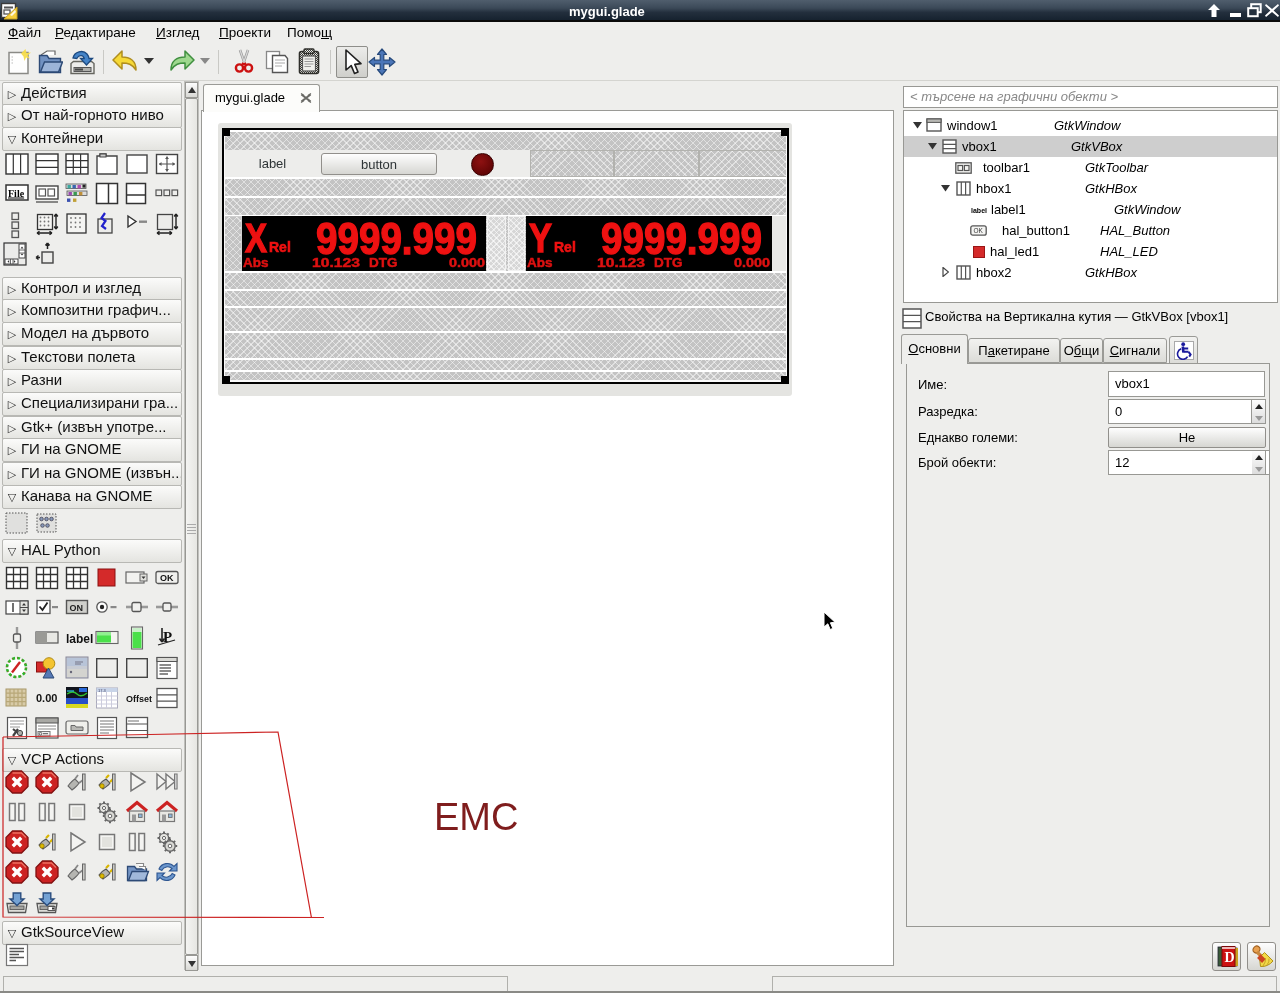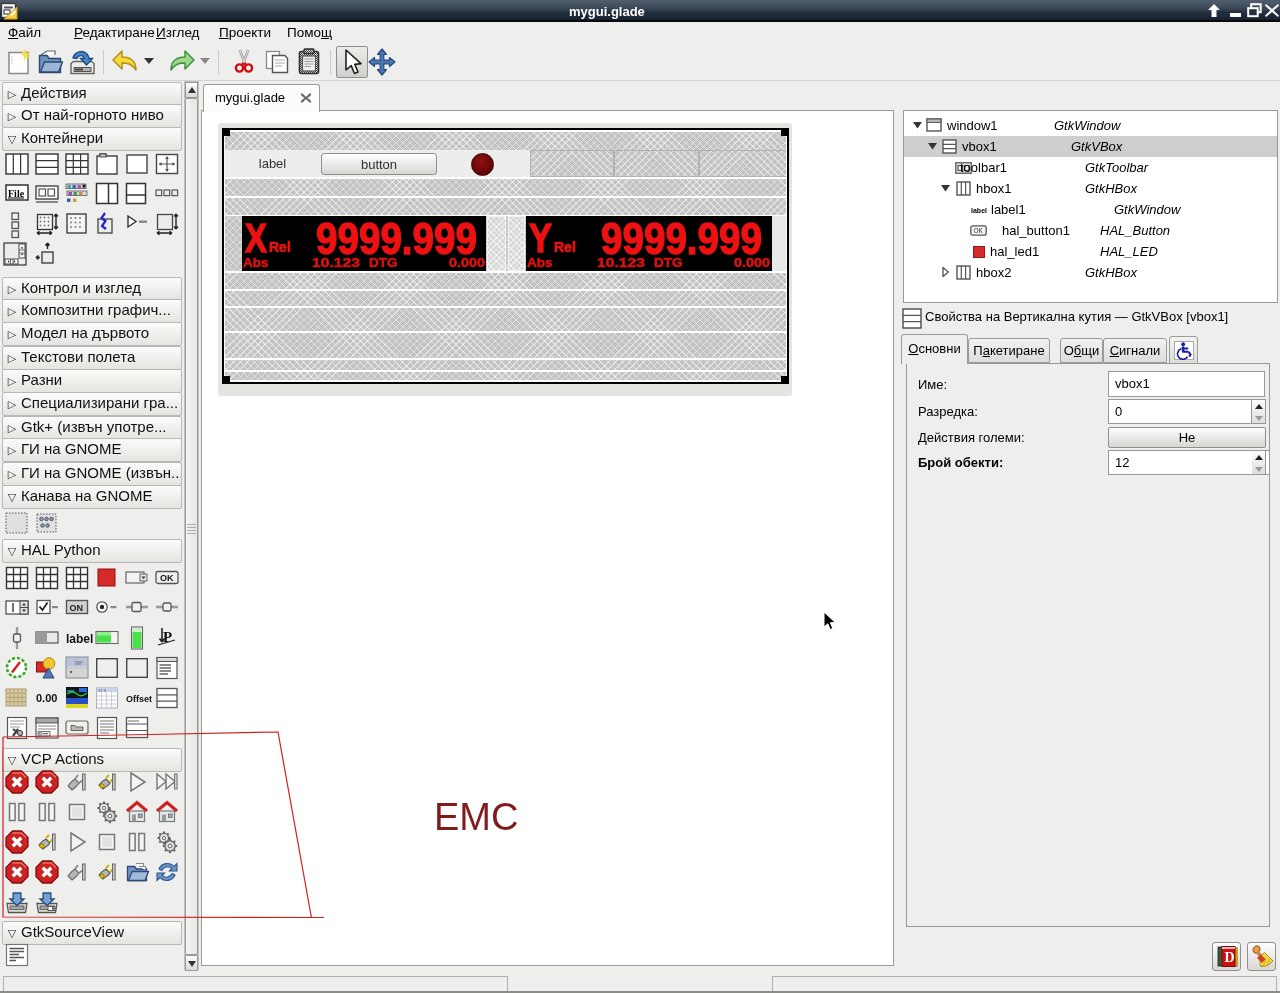--- a/index.html
+++ b/index.html
@@ -42,21 +42,21 @@
   <rect x="4.2" y="1.2" width="9.5" height="8" fill="none" stroke="#fff" stroke-width="2"></rect>
   <rect x="1.2" y="5.2" width="9.5" height="8" fill="#23303e" stroke="#fff" stroke-width="2"></rect>
  </svg>
  <svg class="abs" style="left:1265px;top:4px" width="14" height="13" viewBox="0 0 14 13">
       <path d="M1 0 L7 5 L13 0 L14 1.5 L8.6 6.5 L14 11.5 L13 13 L7 8 L1 13 L0 11.5 L5.4 6.5 L0 1.5 Z" fill="#fff"></path>
     </svg>
 </div>
 
 <div class="abs" style="left:0;top:22px;width:1280px;height:22px;background:#eeeeec;font-size:13.5px">
  <span style="position:absolute;left:8px;top:3px"><u>Ф</u>айл</span>
- <span style="position:absolute;left:74px;top:3px"><u>Р</u>едактиране</span>
+ <span style="position:absolute;left:55px;top:3px"><u>Р</u>едактиране</span>
  <span style="position:absolute;left:156px;top:3px"><u>И</u>зглед</span>
  <span style="position:absolute;left:219px;top:3px"><u>П</u>роекти</span>
  <span style="position:absolute;left:287px;top:3px">Помо<u>щ</u></span>
 </div>
 
 <div class="abs" id="toolbar" style="left:0;top:44px;width:1280px;height:37px;background:#eeeeec;border-bottom:1px solid #d4d4d0">
 
  <svg class="abs" style="left:6px;top:4px" width="25" height="27" viewBox="0 0 25 27">
   <rect x="3" y="4.5" width="19" height="21" fill="#fefefe" stroke="#8a8a86" stroke-width="1.5"></rect>
   <path d="M5.5 9 H7 M5.5 12 H7 M5.5 15 H7" stroke="#bbb" stroke-width="1"></path>
@@ -642,20 +642,21 @@
 
  <svg class="abs" style="left:622px;top:530px" width="13" height="21" viewBox="0 0 13 21">
       <path d="M1 1 L1 16 L4.8 12.8 L7.2 18.5 L9.8 17.4 L7.4 11.8 L12 11.2 Z" fill="#000" stroke="#fff" stroke-width="1"></path>
     </svg>
 </div>
 <svg class="abs" style="left:0;top:0;pointer-events:none" width="1280" height="993" viewBox="0 0 1280 993">
  <path d="M3 737 L150 734.5 L278 732 L311.5 918 M324 917.5 L3 917 L3 737" fill="none" stroke="#cc2222" stroke-width="1.2"></path>
 </svg>
 
 <div class="abs" id="right" style="left:895px;top:81px;width:385px;height:889px">
+ <div class="abs" style="left:8px;top:5px;width:375px;height:22px;background:#fff;border:1px solid #989894;color:#888;font-style:italic;line-height:20px;padding-left:6px">&lt; търсене на графични обекти &gt;</div>
 
  <div class="abs" style="left:8px;top:29px;width:375px;height:193px;background:#fff;border:1px solid #989894;overflow:hidden">
   <div class="abs" style="left:0;top:25px;width:373px;height:21px;background:#cecece"></div>
   <div class="trow" style="left:0;top:4px">
         <svg style="position:absolute;left:9px;top:7px" width="9" height="7">
           <path d="M0 0 H9 L4.5 6.5 Z" fill="#333"></path>
         </svg>
    <svg style="position:absolute;left:22px;top:3px" width="17" height="15">
           <rect x="1" y="1" width="14" height="12" fill="#fff" stroke="#555" stroke-width="1.4"></rect>
           <rect x="1" y="1" width="14" height="3.4" fill="#b8b8b4" stroke="#555" stroke-width="1"></rect>
@@ -673,21 +674,21 @@
         </svg>
    <span style="position:absolute;left:58px">vbox1</span>
         <span class="ital" style="position:absolute;left:167px">GtkVBox</span>
       </div>
   <div class="trow" style="left:0;top:46px">
    <svg style="position:absolute;left:51px;top:5px" width="17" height="12">
           <rect x=".8" y=".8" width="15.4" height="10.4" fill="#f4f4f2" stroke="#555" stroke-width="1.3"></rect>
           <rect x="3" y="3.5" width="4.6" height="5" fill="none" stroke="#555" stroke-width="1.2"></rect>
           <rect x="9.4" y="3.5" width="4.6" height="5" fill="none" stroke="#555" stroke-width="1.2"></rect>
         </svg>
-   <span style="position:absolute;left:56px">toolbar1</span>
+   <span style="position:absolute;left:79px">toolbar1</span>
         <span class="ital" style="position:absolute;left:181px">GtkToolbar</span>
       </div>
   <div class="trow" style="left:0;top:67px">
         <svg style="position:absolute;left:37px;top:7px" width="9" height="7">
           <path d="M0 0 H9 L4.5 6.5 Z" fill="#333"></path>
         </svg>
    <svg style="position:absolute;left:52px;top:3px" width="16" height="15">
           <rect x="1" y="1" width="13" height="13" fill="#fff" stroke="#555" stroke-width="1.4"></rect>
           <path d="M5.3 1 V14 M9.6 1 V14" stroke="#555" stroke-width="1.2"></path>
         </svg>
@@ -728,21 +729,21 @@
       </div>
  </div>
 
  <svg class="abs" style="left:7px;top:226px" width="20" height="23">
       <rect x="1" y="2" width="18" height="19" fill="#fff" stroke="#555" stroke-width="1.5"></rect>
       <path d="M1 8.3 H19 M1 14.6 H19" stroke="#555" stroke-width="1.3"></path>
     </svg>
  <div class="abs" style="left:30px;top:228px;font-size:13px">Свойства на Вертикална кутия — GtkVBox [vbox1]</div>
 
  <div class="tab" style="left:6px;top:253px;width:67px;height:30px;background:#eeeeec;border-bottom:none;border-radius:3px 3px 0 0;line-height:28px;z-index:2"><u>О</u>сновни</div>
- <div class="tab" style="left:73px;top:257px;width:82px;height:25px;border-radius:3px 3px 0 0;line-height:24px">П<u>а</u>кетиране</div>
+ <div class="tab" style="left:73px;top:257px;width:92px;height:25px;border-radius:3px 3px 0 0;line-height:24px">П<u>а</u>кетиране</div>
  <div class="tab" style="left:165px;top:257px;width:43px;height:25px;border-radius:3px 3px 0 0;line-height:24px">О<u>б</u>щи</div>
  <div class="tab" style="left:208px;top:257px;width:64px;height:25px;border-radius:3px 3px 0 0;line-height:24px"><u>С</u>игнали</div>
  <div class="tab" style="left:274px;top:255px;width:29px;height:28px;border-radius:3px 3px 0 0">
   <div style="position:absolute;left:4px;top:4px;width:20px;height:19px;background:#fff;border:1px solid #aaa"></div>
   <svg style="position:absolute;left:5px;top:5px" width="18" height="18" viewBox="0 0 18 18">
    <circle cx="8.2" cy="2.2" r="1.9" fill="#1a1a9c"></circle>
    <path d="M7.8 4.5 L8.4 10.5" stroke="#1a1a9c" stroke-width="2.6"></path>
    <path d="M8.2 6.5 H13.2 M8.4 9.8 H13.6" stroke="#1a1a9c" stroke-width="2"></path>
    <path d="M13.6 9.8 L15.6 12.6 L14.2 14.6" fill="none" stroke="#1a1a9c" stroke-width="2"></path>
    <path d="M6.2 6.8 A 5.4 5.4 0 1 0 12.6 14.6" fill="none" stroke="#1a1a9c" stroke-width="1.6"></path>
@@ -755,23 +756,23 @@
  <div class="abs" style="left:23px;top:322px;line-height:17px">Разредка:</div>
  <div class="inp" style="left:213px;top:318px;width:144px;height:25px">0</div>
  <div class="spin" style="left:357px;top:318px;height:25px">
   <svg style="position:absolute;left:3px;top:4px" width="8" height="6">
         <path d="M0 5 L4 0 L8 5 Z" fill="#222"></path>
       </svg>
   <svg style="position:absolute;left:3px;top:15px" width="8" height="6">
         <path d="M0 1 L4 6 L8 1 Z" fill="#999"></path>
       </svg>
  </div>
- <div class="abs" style="left:23px;top:348px;line-height:17px">Действия големи:</div>
+ <div class="abs" style="left:23px;top:348px;line-height:17px">Еднакво големи:</div>
  <div class="btn3d" style="left:213px;top:346px;width:158px;height:21px;border-radius:2px;text-align:center;line-height:20px">Не</div>
- <div class="abs" style="left:23px;top:373px;line-height:17px;font-weight:bold">Брой обекти:</div>
+ <div class="abs" style="left:23px;top:373px;line-height:17px;font-weight:normal">Брой обекти:</div>
  <div class="inp" style="left:213px;top:369px;width:162px;height:25px">12</div>
  <div class="spin" style="left:357px;top:369px;height:25px">
   <svg style="position:absolute;left:3px;top:4px" width="8" height="6">
         <path d="M0 5 L4 0 L8 5 Z" fill="#222"></path>
       </svg>
   <svg style="position:absolute;left:3px;top:15px" width="8" height="6">
         <path d="M0 1 L4 6 L8 1 Z" fill="#999"></path>
       </svg>
  </div>
 

